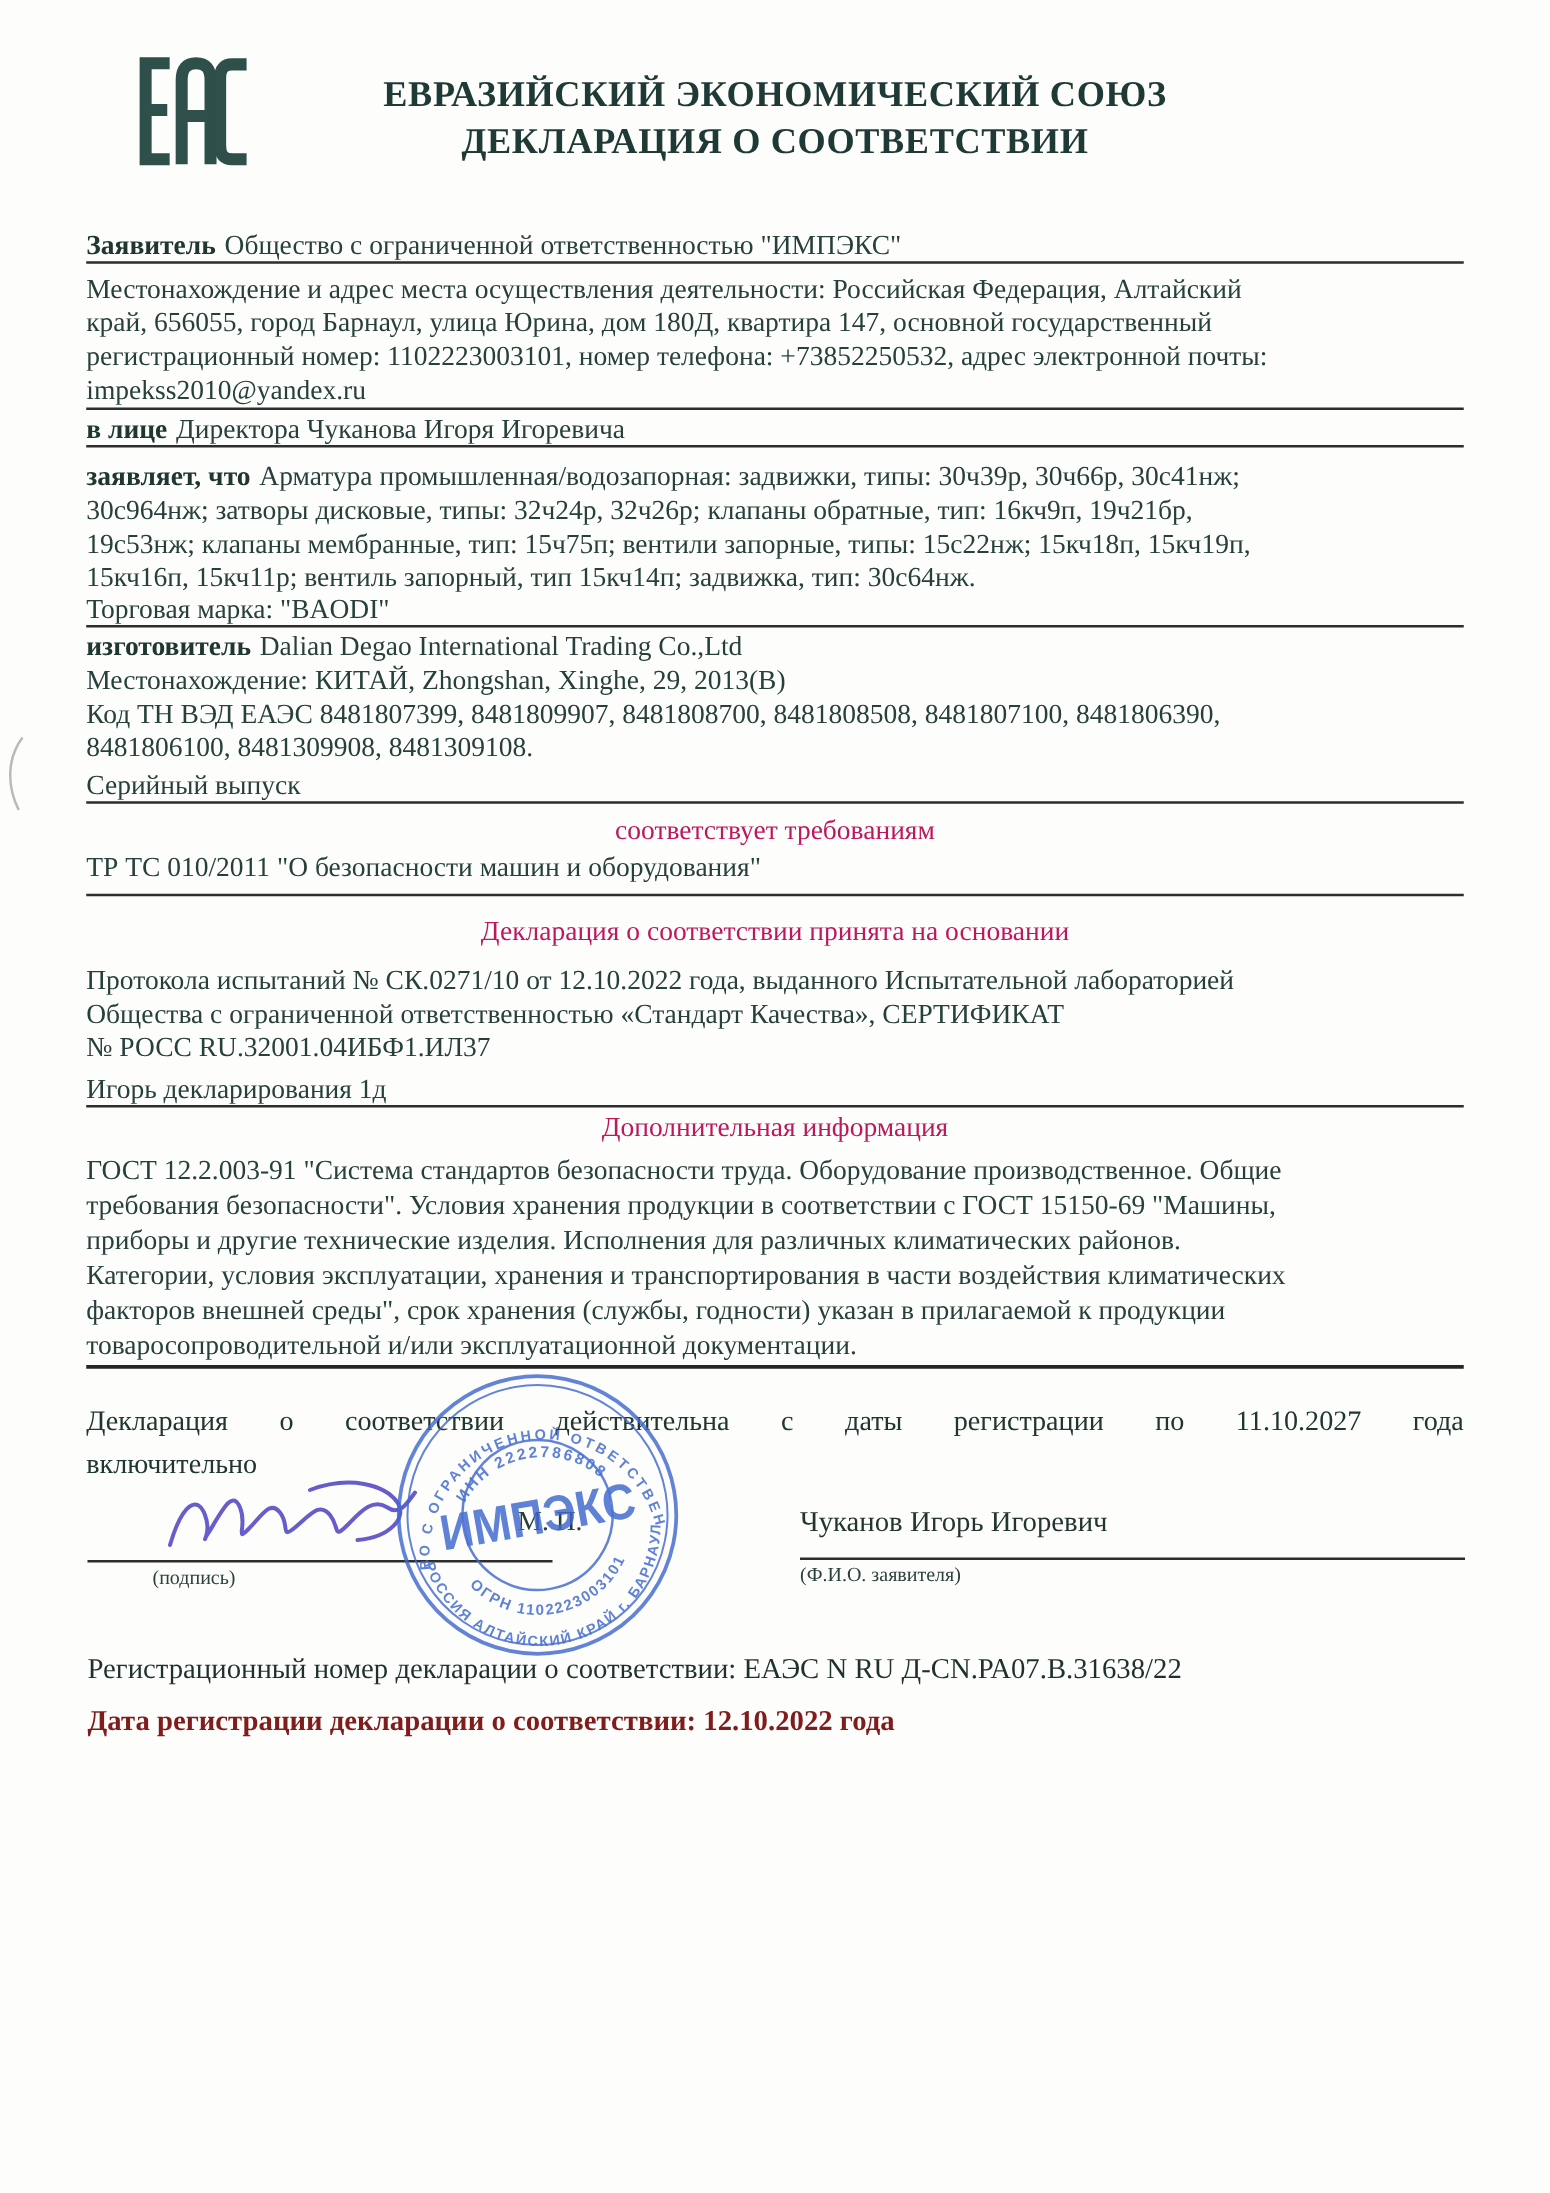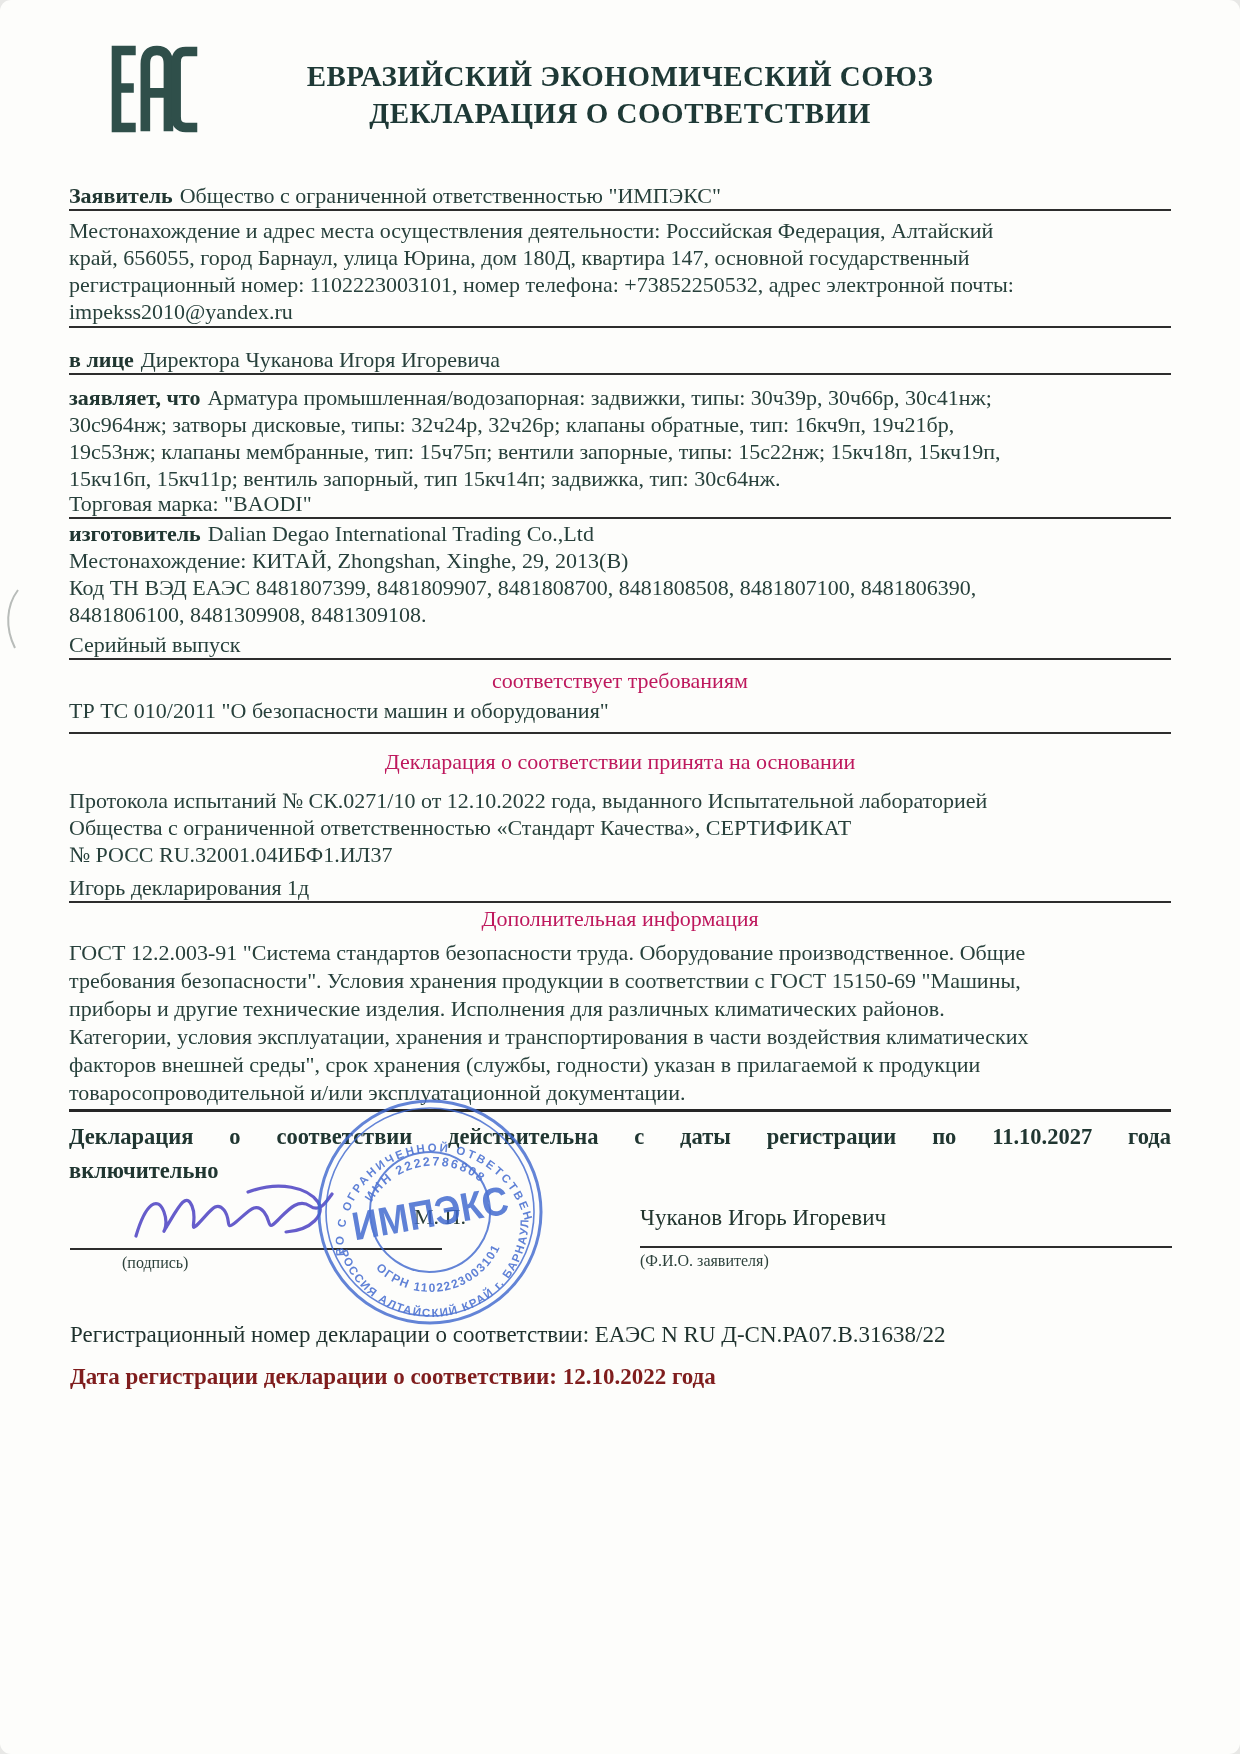--- a/index.html
+++ b/index.html
@@ -1,39 +1,38 @@
 <!DOCTYPE html>
 <html><head>
 <meta charset="utf-8">
 <style>
   html,body{margin:0;padding:0;background:#e8e8e6;}
   .page{
     position:relative;width:1240px;height:1754px;margin:0 auto;
     background:#fdfdfb;overflow:hidden;
     font-family:"Liberation Serif","DejaVu Serif",serif;
     color:#27403b;
-    border-radius:11px;
   }
   .title{
     position:absolute;top:58px;left:0;right:0;text-align:center;
     font-weight:bold;font-size:29px;line-height:37px;color:#1e3936;letter-spacing:.5px;
   }
   .logo{position:absolute;left:104px;top:42px;}
   .content{position:absolute;left:69px;top:182px;width:1102px;}
   .t{font-size:22px;line-height:27px;}
   .hrow{font-size:22px;line-height:24px;}
   .bold{font-weight:normal;color:#be185d;text-align:center;}
   b{font-weight:bold;color:#203631;margin-right:7px;}
   .rule{height:2px;background:#2d2d2d;margin:1px 0 0 0;}
   .rule3{height:3px;background:#262626;margin:2px 0 0 0;}
   .lines div{font-size:22px;line-height:27px;}
   .gost div{font-size:22px;line-height:28px;}
   .validity{
     position:absolute;left:69px;top:1120px;width:1102px;
-    font-weight:bold;font-size:22.5px;color:#203631;
+    font-weight:normal;font-size:22.5px;color:#203631;
   }
   .validity .l1{text-align:justify;text-align-last:justify;line-height:34px;}
   .validity .l2{line-height:34px;}
   .abs{position:absolute;}
   .mp{left:414px;top:1204px;font-size:22px;color:#2a3d38;z-index:1;}
   .sig-name{left:640px;top:1205px;font-size:23px;color:#22362f;}
   .rule-left{left:70px;top:1248px;width:372px;height:2px;background:#2d2d2d;}
   .rule-right{left:640px;top:1246px;width:532px;height:2px;background:#2d2d2d;}
   .cap{font-size:16px;color:#2c413b;text-align:left;}
   .cap-l{left:122px;top:1254px;width:160px;}
@@ -74,21 +73,21 @@
     <div class="rule"></div>
 
     <div class="lines" style="margin-top:6px;">
         <div>Местонахождение и адрес места осуществления деятельности: Российская Федерация, Алтайский</div>
         <div>край, 656055, город Барнаул, улица Юрина, дом 180Д, квартира 147, основной государственный</div>
         <div>регистрационный номер: 1102223003101, номер телефона: +73852250532, адрес электронной почты:</div>
         <div>impekss2010@yandex.ru</div>
       </div>
     <div class="rule"></div>
 
-    <div class="hrow" style="margin-top:20px;">
+    <div class="hrow" style="margin-top:3px;">
       <b>в лице</b><span>Директора Чуканова Игоря Игоревича</span>
     </div>
     <div class="rule"></div>
 
     <div style="margin-top:9px;">
       <div class="t">
         <b>заявляет, что</b><span>Арматура промышленная/водозапорная: задвижки, типы: 30ч39р, 30ч66р, 30с41нж;</span>
       </div>
       <div class="lines">
           <div>30с964нж; затворы дисковые, типы: 32ч24р, 32ч26р; клапаны обратные, тип: 16кч9п, 19ч21бр,</div>

